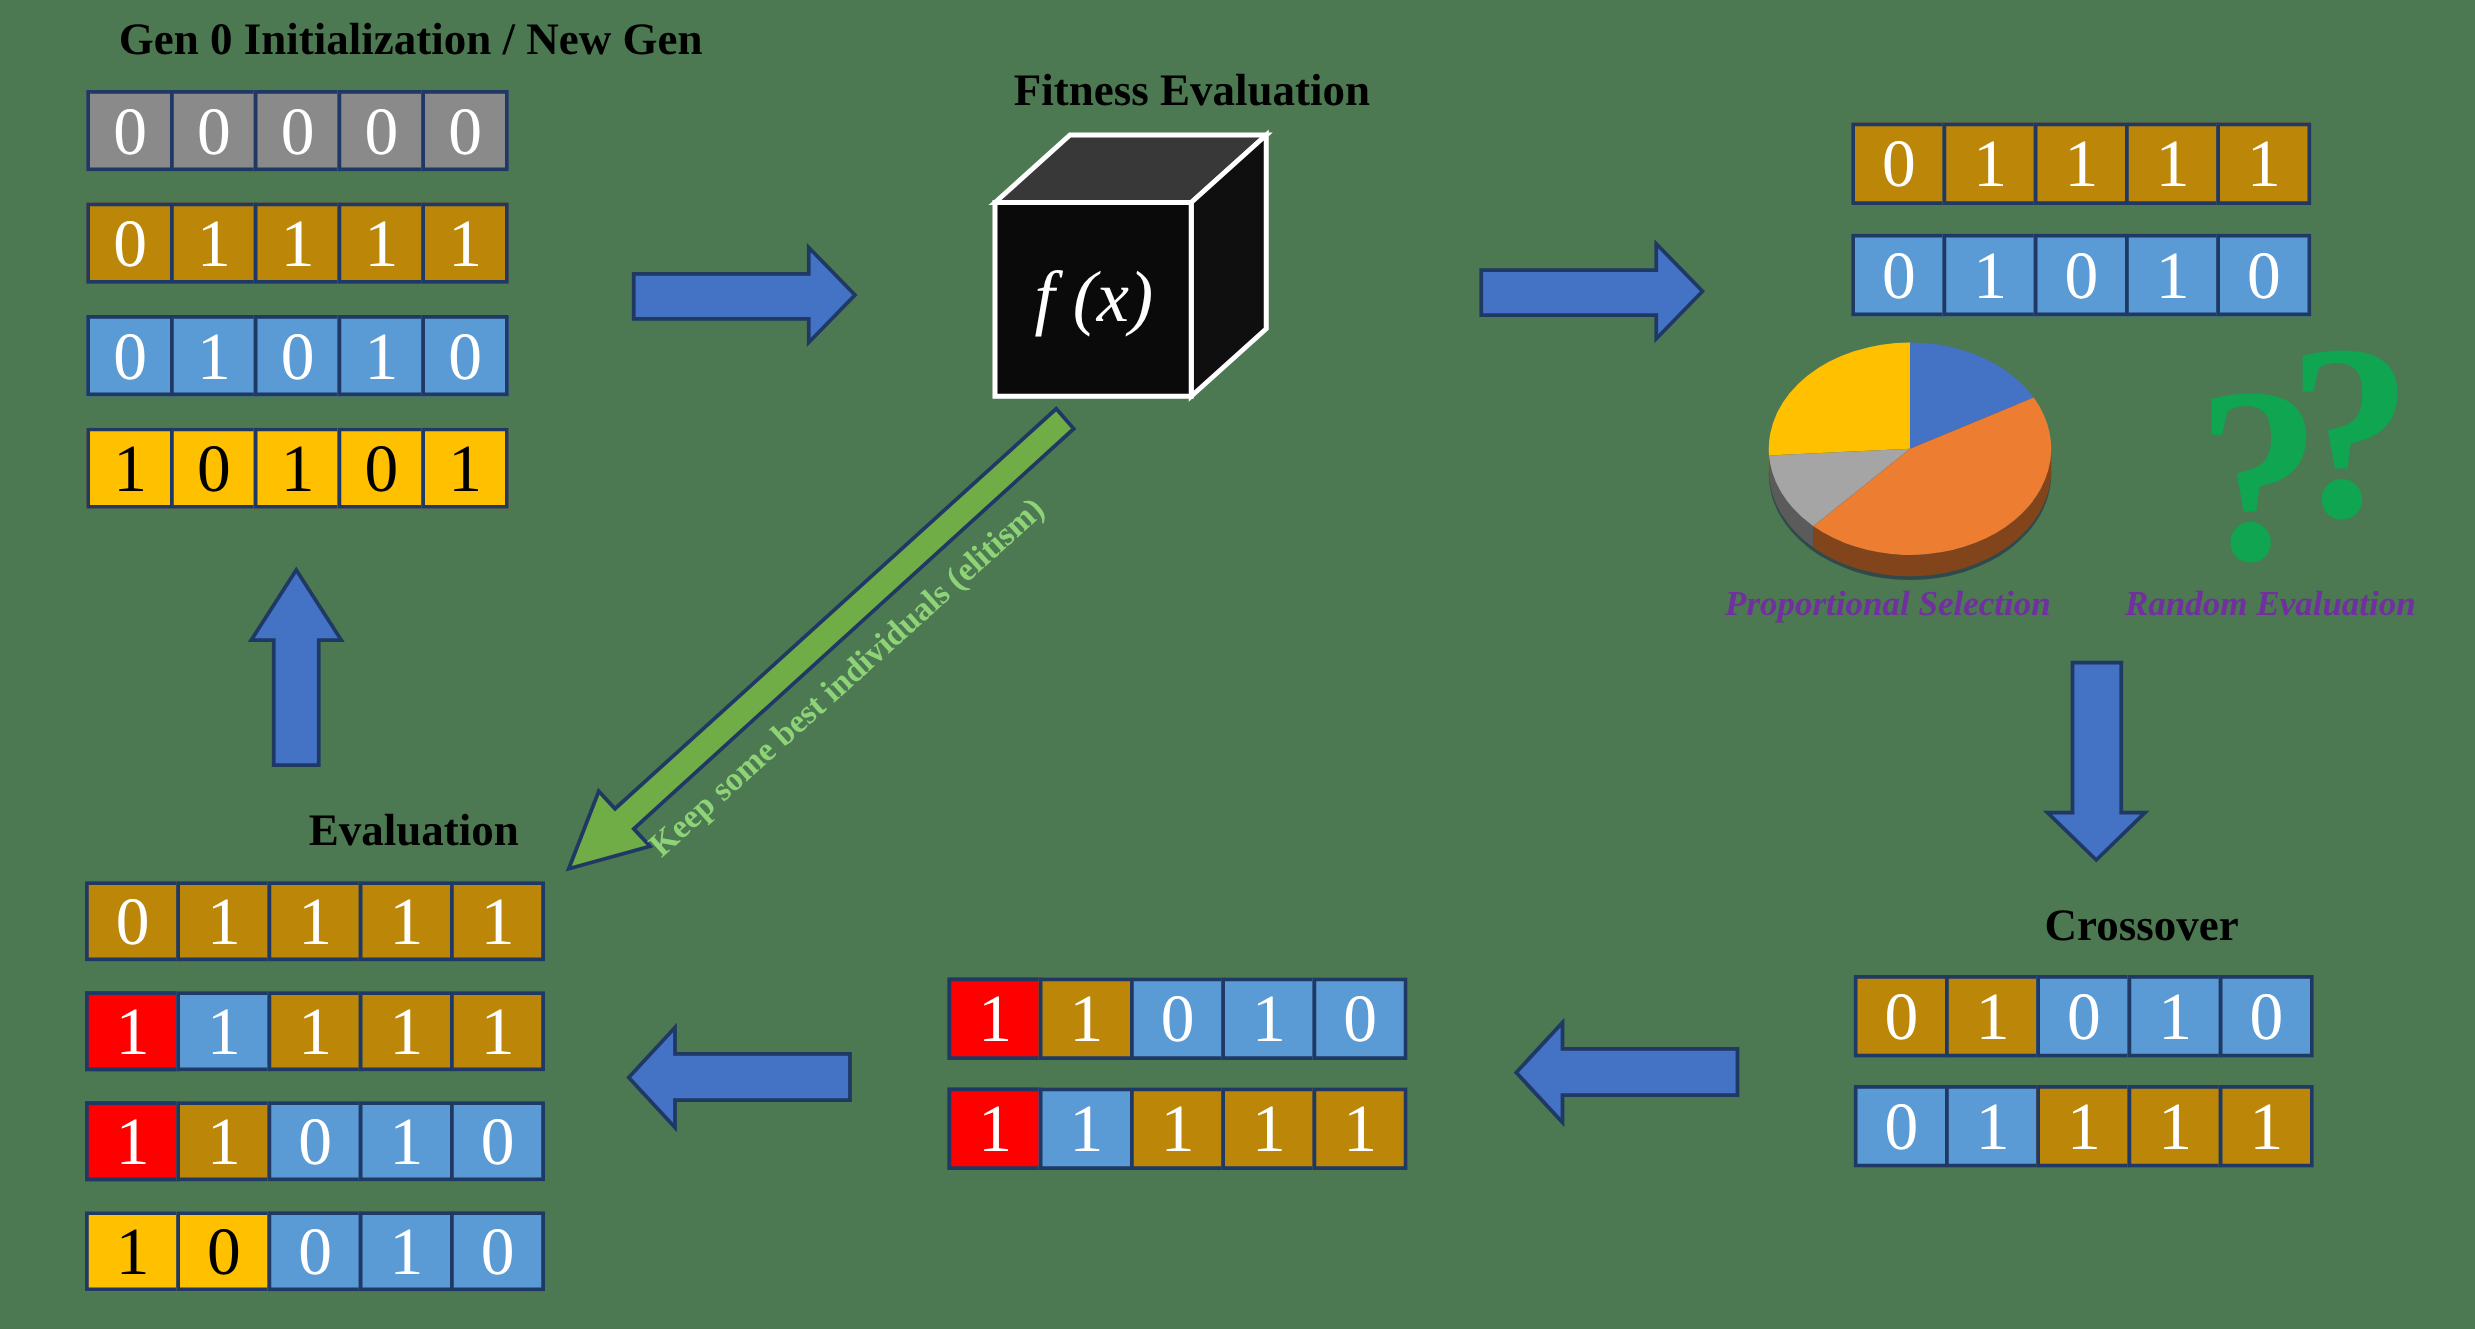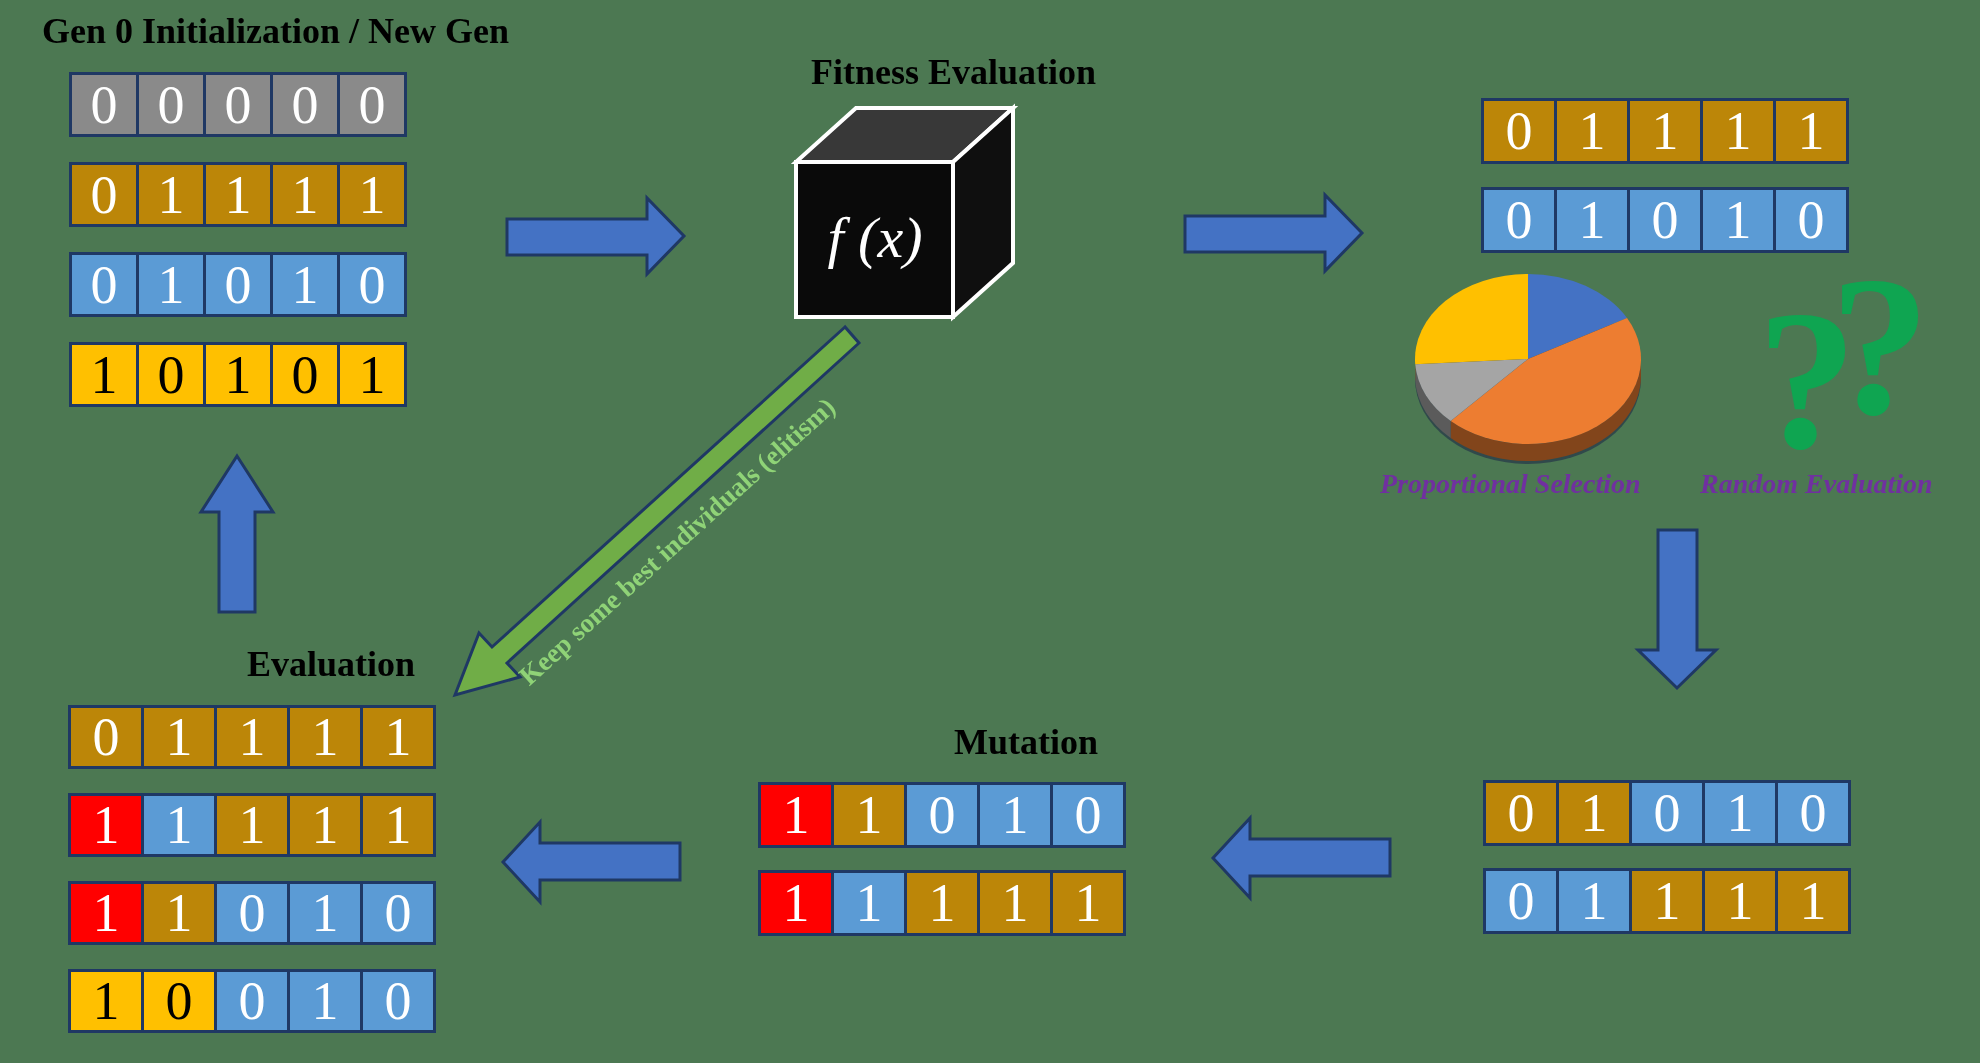--- a/index.html
+++ b/index.html
@@ -6,21 +6,21 @@
   .canvas{
     position:relative;width:1980px;height:1063px;overflow:hidden;
     background:#4C7852;
     font-family:"Liberation Serif","DejaVu Serif",serif;
   }
   .abs{position:absolute;}
   .block-title{
     font-weight:bold;font-size:36px;color:#000;line-height:1.05;
     text-align:right;white-space:nowrap;
   }
-  .left-align{text-align:left;}
+  .left-align{text-align:right;}
   .chrom-grid{position:absolute;}
   .chrom-row{display:flex;margin-bottom:var(--gap,24px);}
   .gene-cell{
     width:var(--cw,76px);height:var(--ch,66px);
     box-sizing:border-box;border:3px solid #1F3864;
     display:flex;align-items:center;justify-content:center;
     font-size:54px;line-height:1;
   }
   .gene-cell + .gene-cell{margin-left:-3px;}
   .sel-label{
@@ -114,20 +114,21 @@
   <svg class="abs" style="left:1740px;top:250px;" width="200" height="220">
     <text x="17" y="197" font-size="200" font-weight="bold" fill="#0FA551" font-family="Liberation Serif, DejaVu Serif, serif">?</text>
     <text x="90" y="163" font-size="200" font-weight="bold" fill="#0FA551" font-family="Liberation Serif, DejaVu Serif, serif">?</text>
   </svg>
   <div class="abs sel-label" style="left:1700px;top:468px;width:280px;">Random Evaluation</div>
 
   <svg class="abs" style="left:1636px;top:528px;" width="82" height="162">
     <polygon points="22,2 61,2 61,122 80,122 41,160 2,122 22,122" fill="#4472C4" stroke="#1F3864" stroke-width="3"></polygon>
   </svg>
 
+  <div class="abs block-title" style="left:1556px;top:722px;width:235px;">Crossover</div>
   <div class="chrom-grid" style="left:1483px;top:780px;--cw:76px;--ch:66px;--gap:22px;">
       <div class="chrom-row">
         <div class="gene-cell" style="background: rgb(188, 134, 8); color: rgb(255, 255, 255);">0</div>
         <div class="gene-cell" style="background: rgb(188, 134, 8); color: rgb(255, 255, 255);">1</div>
         <div class="gene-cell" style="background: rgb(91, 155, 213); color: rgb(255, 255, 255);">0</div>
         <div class="gene-cell" style="background: rgb(91, 155, 213); color: rgb(255, 255, 255);">1</div>
         <div class="gene-cell" style="background: rgb(91, 155, 213); color: rgb(255, 255, 255);">0</div>
       </div>
       <div class="chrom-row">
         <div class="gene-cell" style="background: rgb(91, 155, 213); color: rgb(255, 255, 255);">0</div>
@@ -135,21 +136,20 @@
         <div class="gene-cell" style="background: rgb(188, 134, 8); color: rgb(255, 255, 255);">1</div>
         <div class="gene-cell" style="background: rgb(188, 134, 8); color: rgb(255, 255, 255);">1</div>
         <div class="gene-cell" style="background: rgb(188, 134, 8); color: rgb(255, 255, 255);">1</div>
       </div>
     </div>
 
   <svg class="abs" style="left:1210px;top:815px;" width="182" height="86">
     <polygon points="180,24 40,24 40,3 3,43 40,83 40,61 180,61" fill="#4472C4" stroke="#1F3864" stroke-width="3"></polygon>
   </svg>
 
-  <div class="abs block-title" style="left:798px;top:724px;width:300px;">Mutation</div>
   <div class="chrom-grid" style="left:758px;top:782px;--cw:76px;--ch:66px;--gap:22px;">
       <div class="chrom-row">
         <div class="gene-cell" style="background: rgb(255, 0, 0); color: rgb(255, 255, 255);">1</div>
         <div class="gene-cell" style="background: rgb(188, 134, 8); color: rgb(255, 255, 255);">1</div>
         <div class="gene-cell" style="background: rgb(91, 155, 213); color: rgb(255, 255, 255);">0</div>
         <div class="gene-cell" style="background: rgb(91, 155, 213); color: rgb(255, 255, 255);">1</div>
         <div class="gene-cell" style="background: rgb(91, 155, 213); color: rgb(255, 255, 255);">0</div>
       </div>
       <div class="chrom-row">
         <div class="gene-cell" style="background: rgb(255, 0, 0); color: rgb(255, 255, 255);">1</div>

